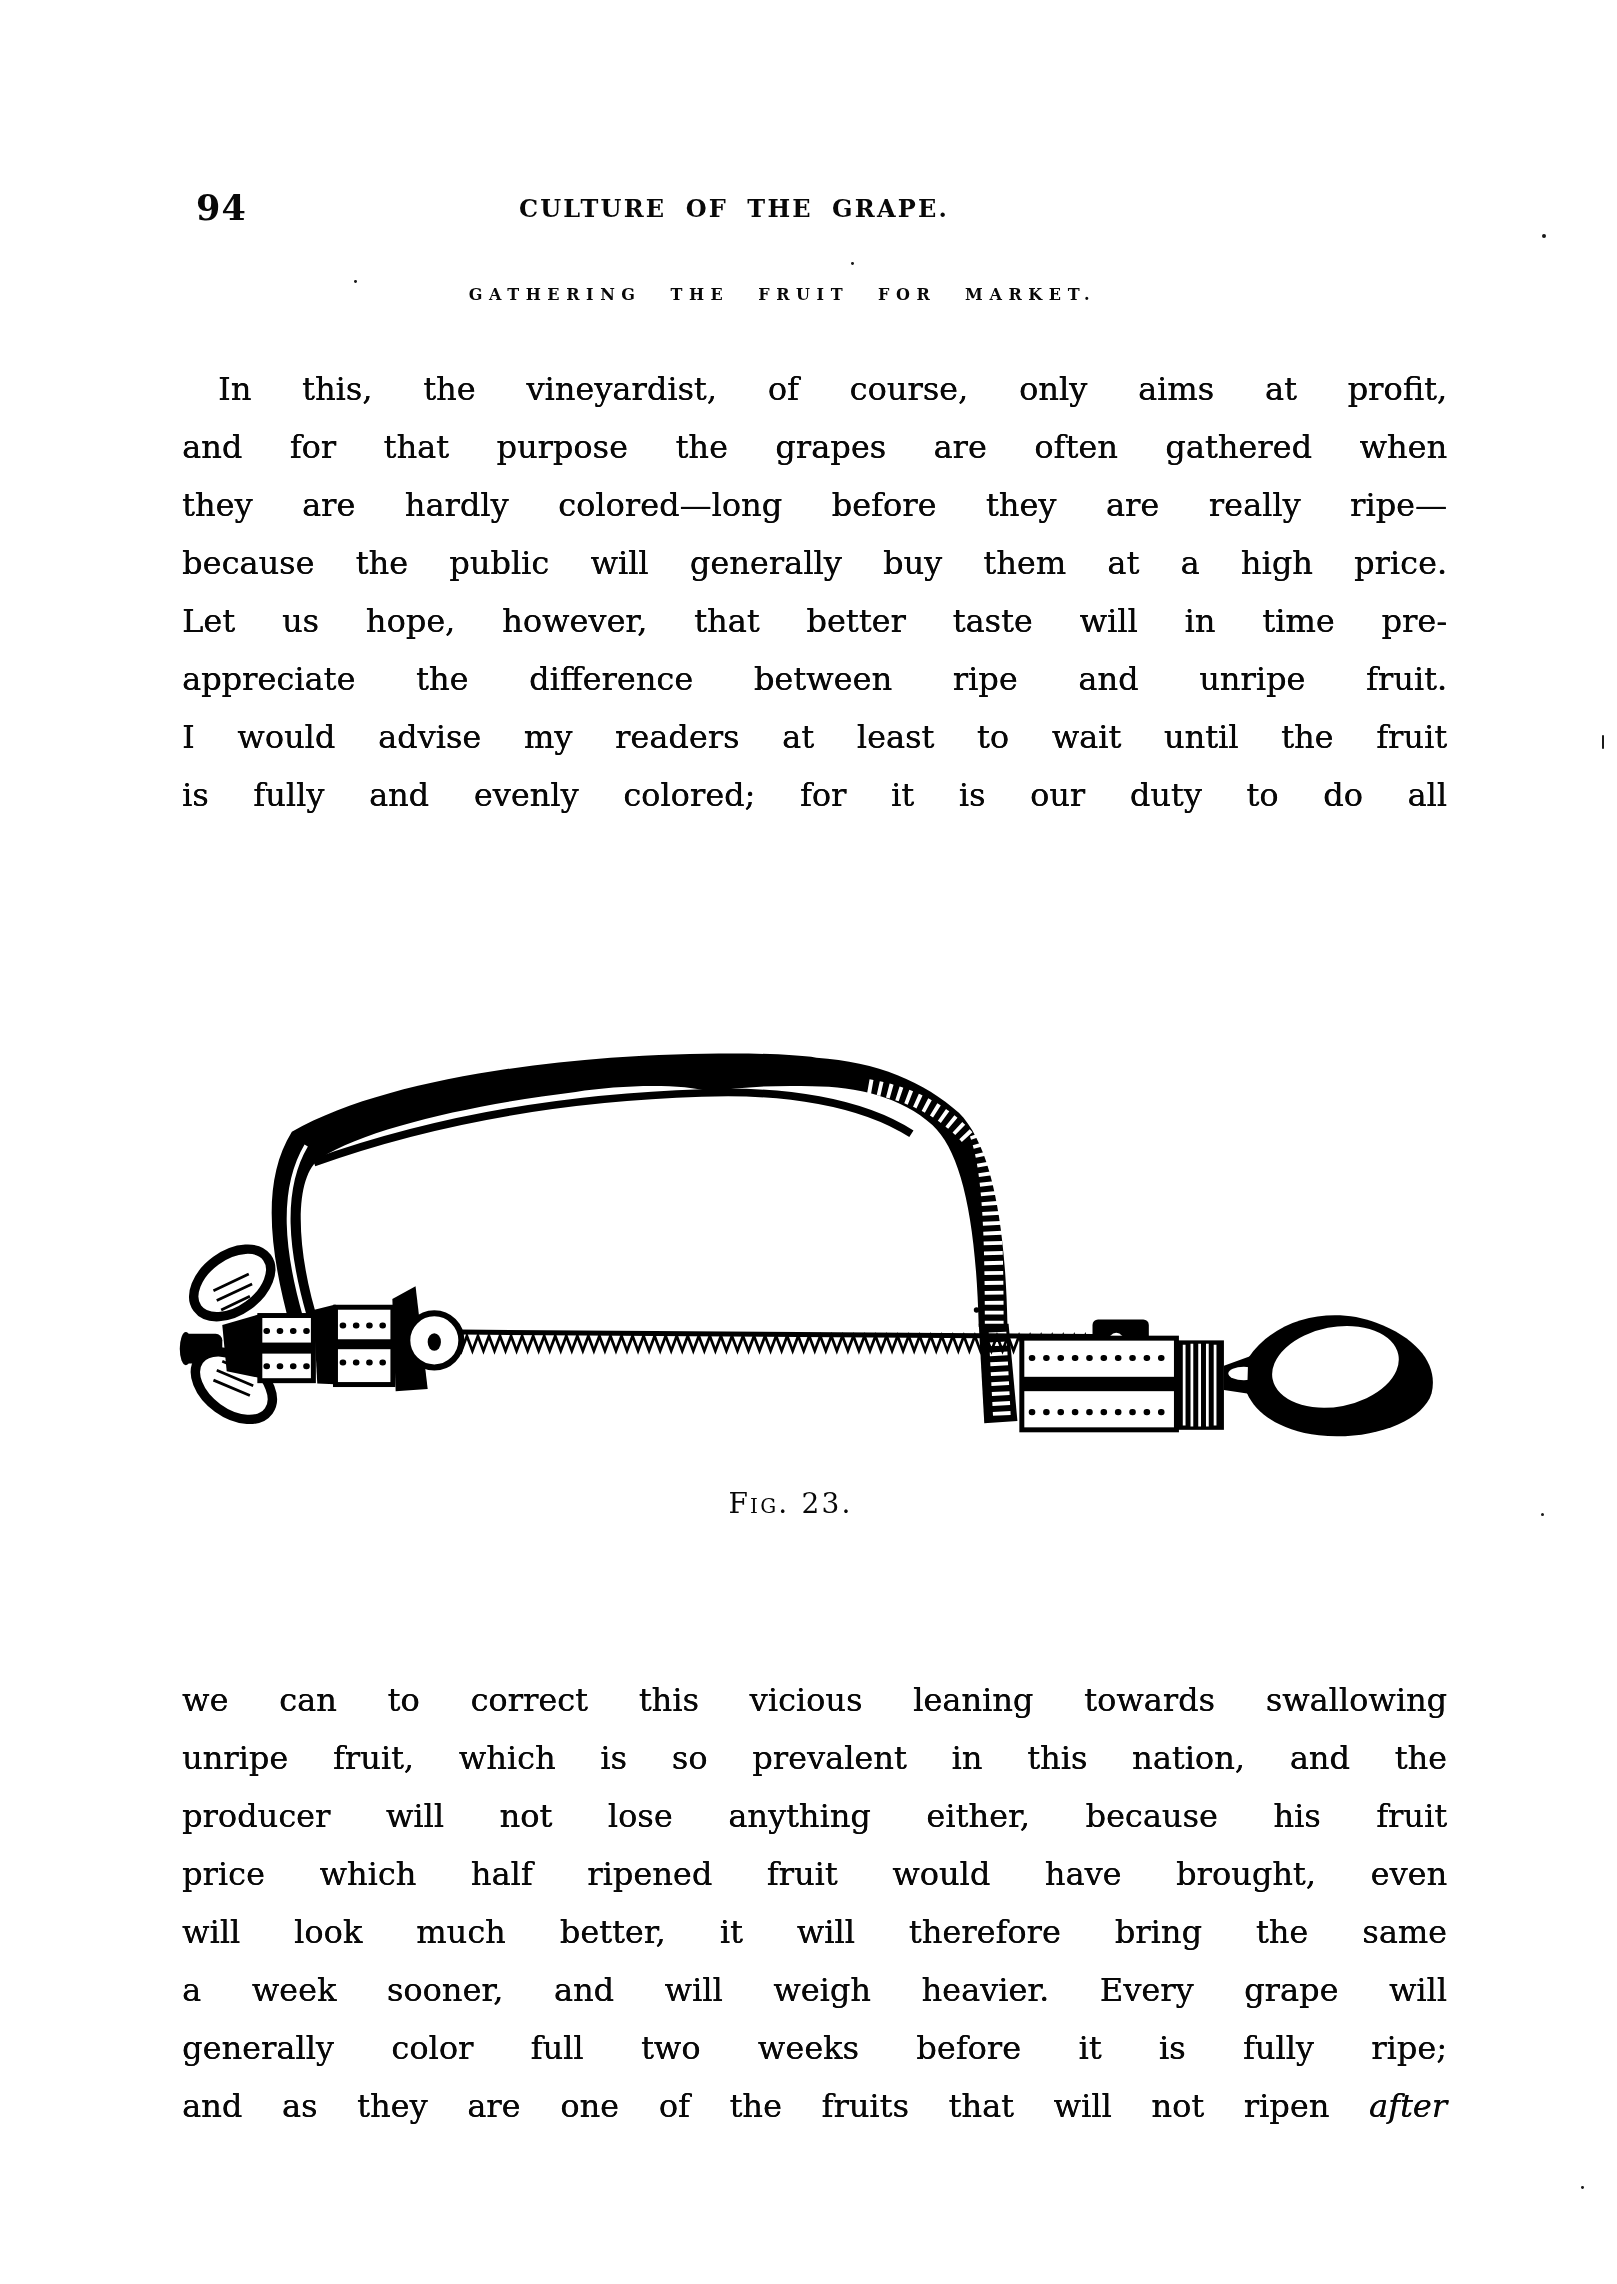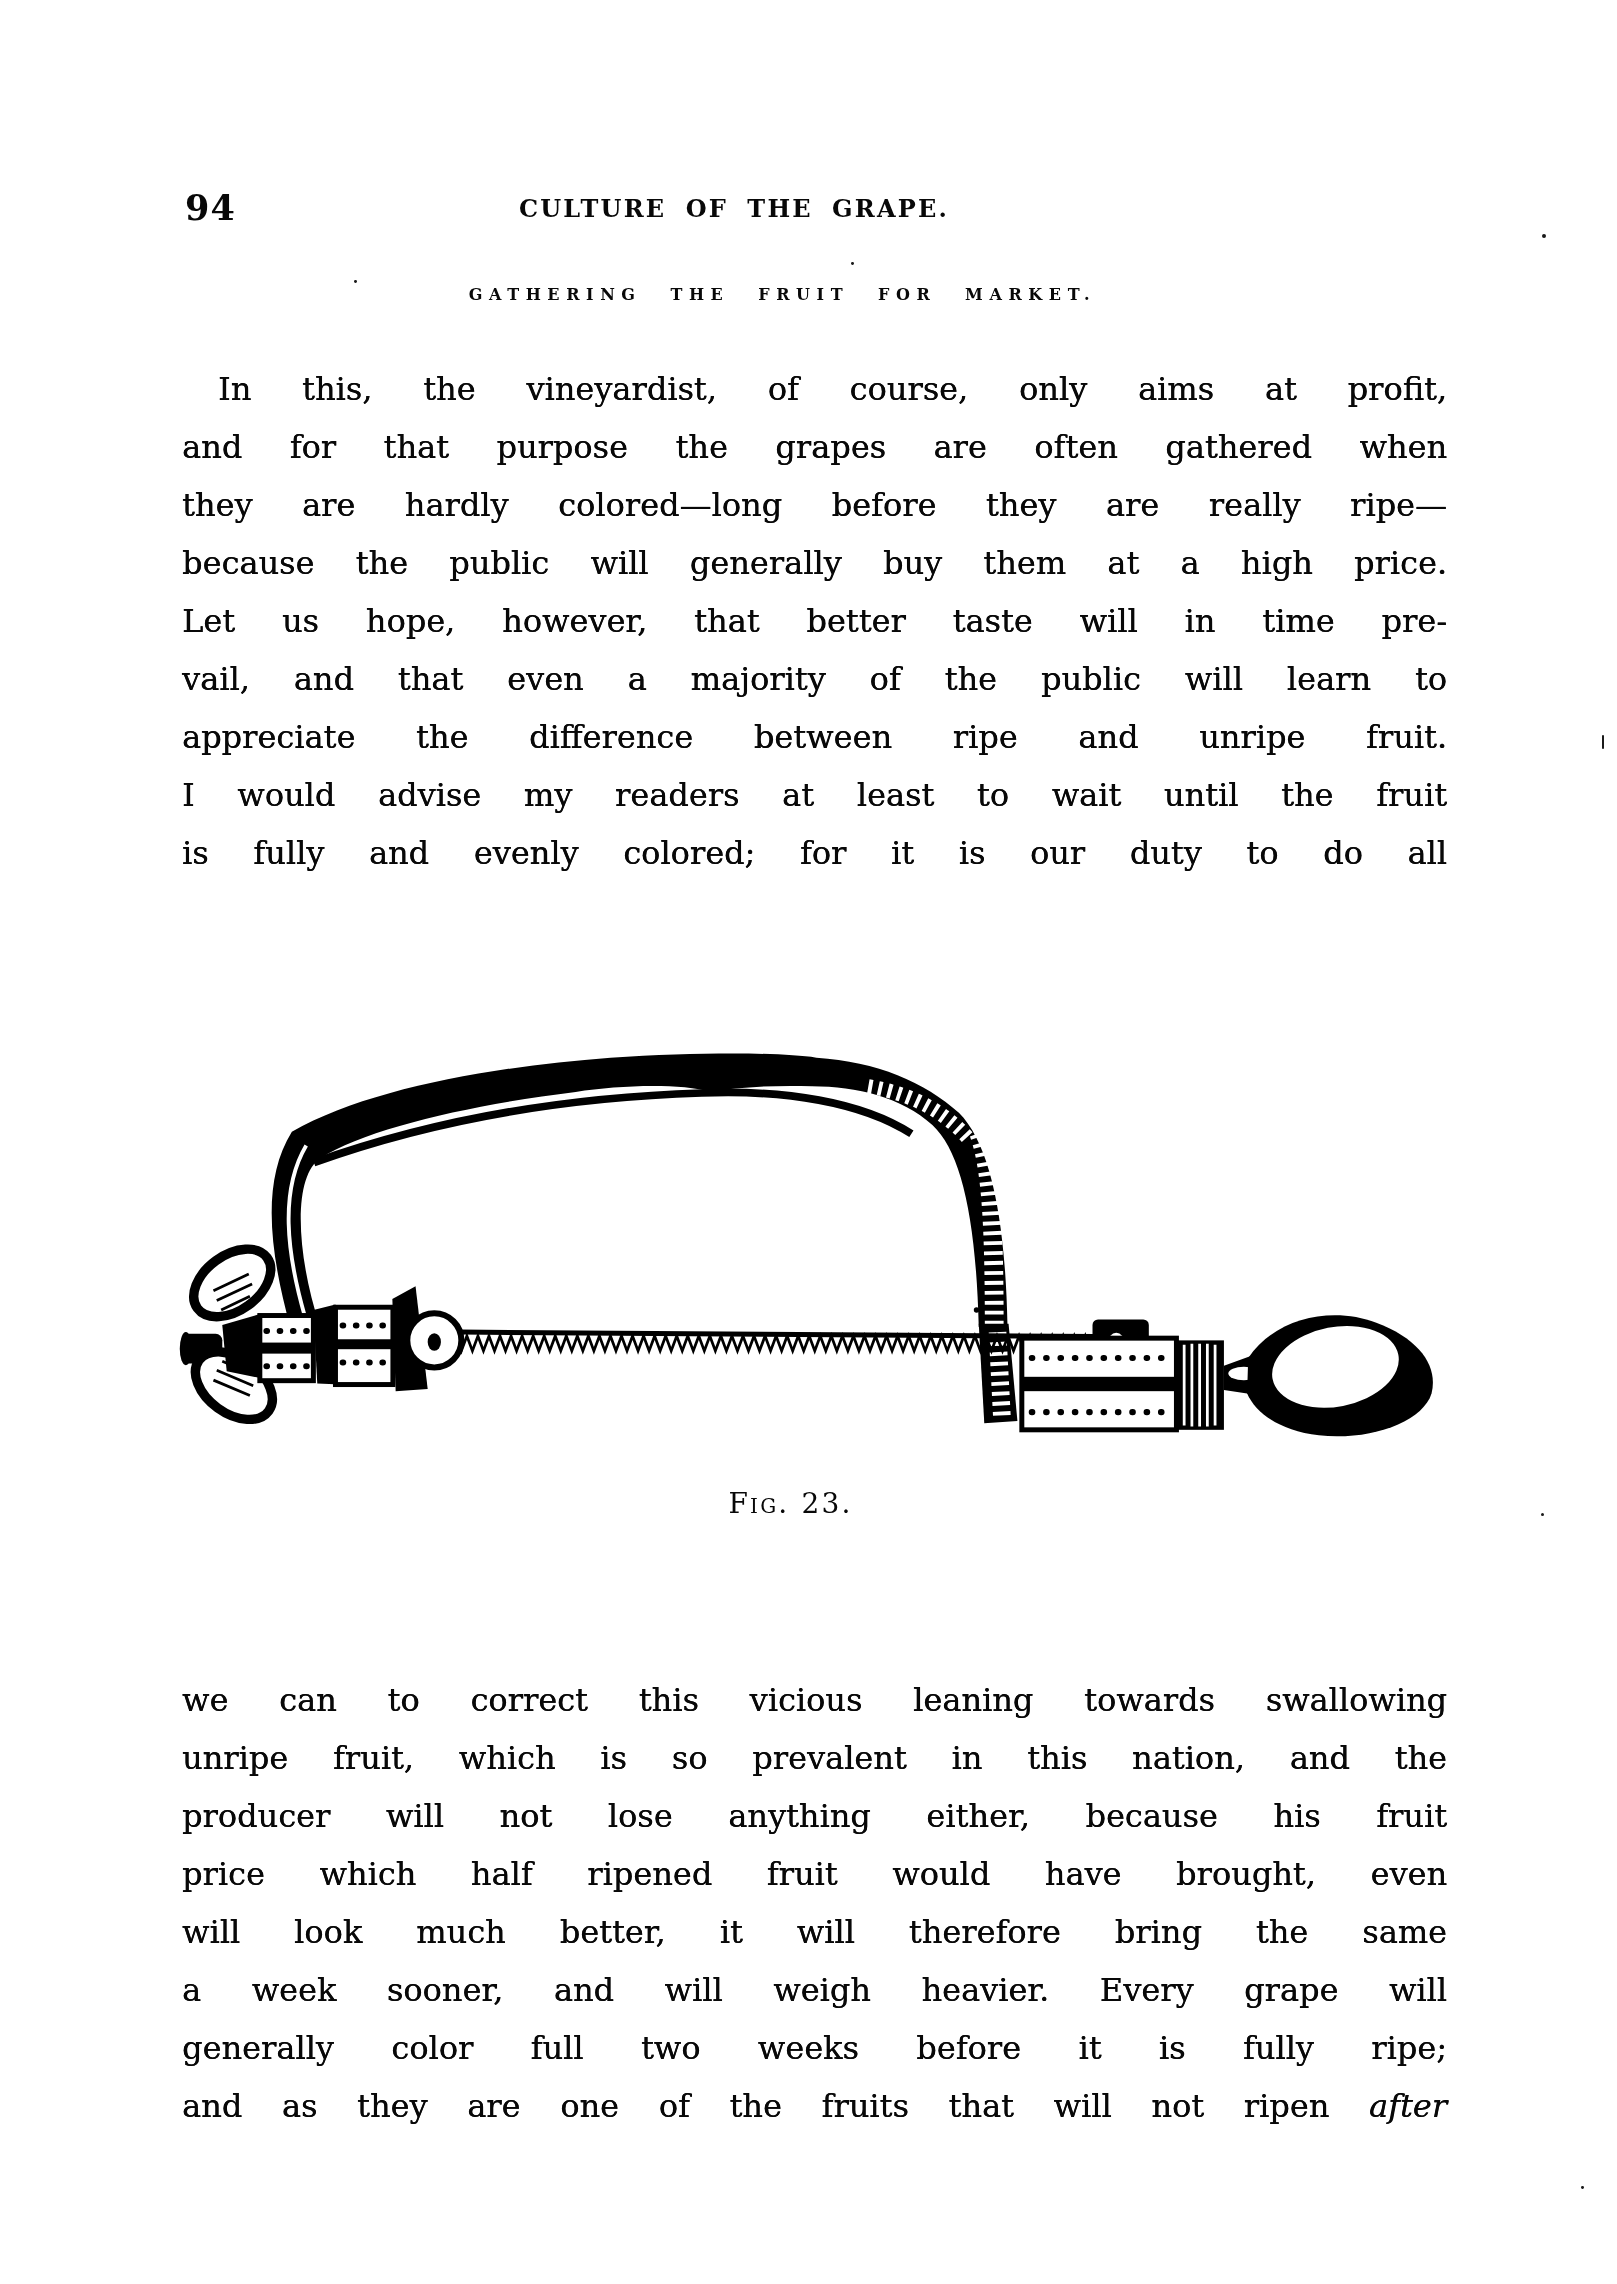--- a/index.html
+++ b/index.html
@@ -3,21 +3,21 @@
 <meta charset="utf-8">
 <style>
   html,body{margin:0;padding:0;}
   body{
     width:1618px;height:2284px;background:#ffffff;
     font-family:"DejaVu Serif", serif;color:#080808;
     position:relative;overflow:hidden;
   }
   .page{position:absolute;inset:0;background:#ffffff;}
   .pagenum{
-    position:absolute;left:185px;top:187px;
+    position:absolute;left:196px;top:187px;
     font-size:35px;font-weight:bold;letter-spacing:1.1px;
   }
   .running-head{
     position:absolute;left:0;top:194px;width:1468px;text-align:center;
     font-size:24px;font-weight:bold;letter-spacing:2.2px;word-spacing:8.8px;
   }
   .section-heading{
     position:absolute;left:0;top:285px;width:1565px;text-align:center;
     font-size:16px;font-weight:bold;letter-spacing:6.6px;word-spacing:16.6px;
   }
@@ -57,21 +57,20 @@
   <div class="pagenum">94</div>
   <div class="running-head">CULTURE OF THE GRAPE.</div>
   <div class="section-heading">GATHERING THE FRUIT FOR MARKET.</div>
 
   <div class="para para1">
     <div class="line indent">In this, the vineyardist, of course, only aims at profit,</div>
     <div class="line">and for that purpose the grapes are often gathered when</div>
     <div class="line">they are hardly colored—long before they are really ripe—</div>
     <div class="line">because the public will generally buy them at a high price.</div>
     <div class="line">Let us hope, however, that better taste will in time pre-</div>
-    <div class="line">vail, and that even a majority of the public will learn to</div>
     <div class="line">appreciate the difference between ripe and unripe fruit.</div>
     <div class="line">I would advise my readers at least to wait until the fruit</div>
     <div class="line">is fully and evenly colored; for it is our duty to do all</div>
   </div>
 
   <figure class="fig">
     <svg width="1270" height="431" viewBox="0 0 2300 780" xmlns="http://www.w3.org/2000/svg">
 
       <path fill="#000" d="M205,535 C168,400 152,272 208,182 C345,105 565,65 785,48 C945,38 1090,38 1158,48
            C1268,55 1354,92 1416,148 C1472,204 1500,335 1504,533 L1452,536

